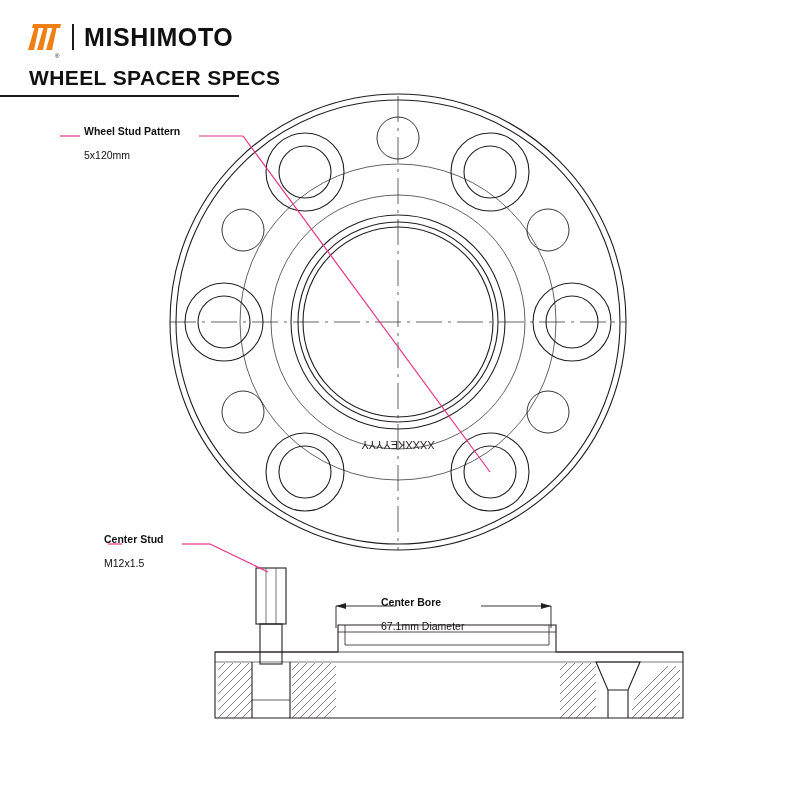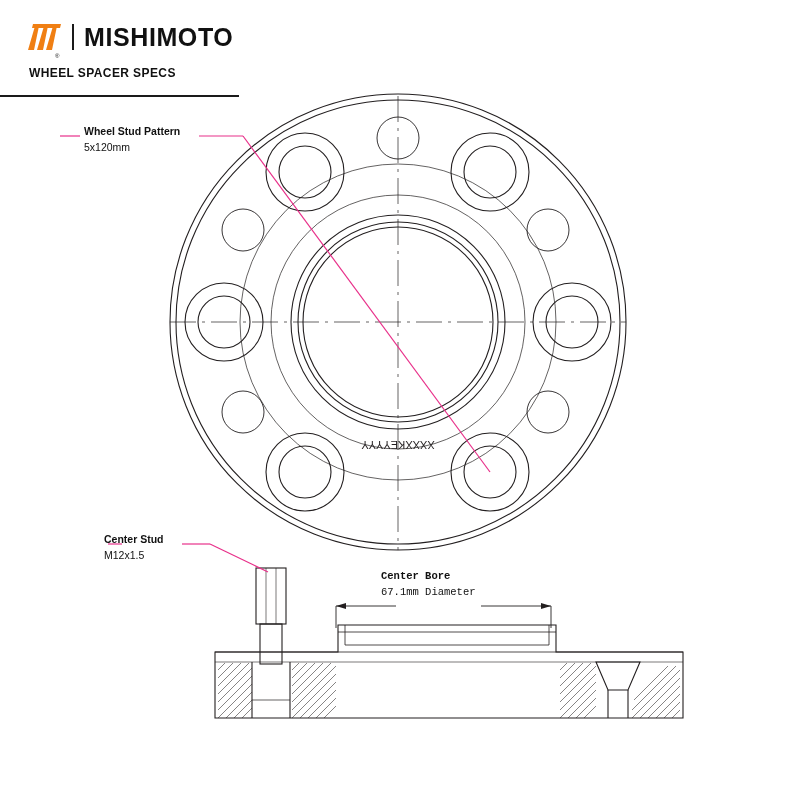--- a/index.html
+++ b/index.html
@@ -48,21 +48,21 @@
     position: absolute;
     left: 27px;
     top: 31px;
     font-size: 6px;
     color: #111;
   }
   .subtitle {
     position: absolute;
     left: 29px;
     top: 66px;
-    font-size: 12px;
+    font-size: 21px;
     font-weight: bold;
     letter-spacing: 0.4px;
     color: #111111;
   }
   .header-underline {
     position: absolute;
     left: 0;
     top: 95px;
     width: 239px;
     height: 2px;
@@ -77,21 +77,21 @@
   .callout .c-title {
     font-size: 10.5px;
     font-weight: bold;
     color: #111111;
     white-space: nowrap;
   }
   .callout .c-value {
     font-size: 10.5px;
     color: #111111;
     white-space: nowrap;
-    margin-top: 4px;
+    margin-top: 12px;
   }
 
   
   #drawing {
     position: absolute;
     left: 0;
     top: 0;
   }
 </style>
 </head>
@@ -123,21 +123,21 @@
   <div class="callout" style="left:84px; top:125px;">
     <div class="c-title">Wheel Stud Pattern</div>
     <div class="c-value">5x120mm</div>
   </div>
 
   <div class="callout" style="left:104px; top:533px;">
     <div class="c-title">Center Stud</div>
     <div class="c-value">M12x1.5</div>
   </div>
 
-  <div class="callout" style="left:381px; top:570px;font-family:Liberation Mono, monospace;">
+  <div class="callout" style="left:381px; top:596px;">
     <div class="c-title">Center Bore</div>
     <div class="c-value">67.1mm Diameter</div>
   </div>
 
   <svg id="drawing" width="800" height="800" viewBox="0 0 800 800">
 
     <g fill="none" stroke="#231f20" stroke-width="1.1">
 
       <circle cx="398" cy="322" r="228"></circle>
       <circle cx="398" cy="322" r="222"></circle>

